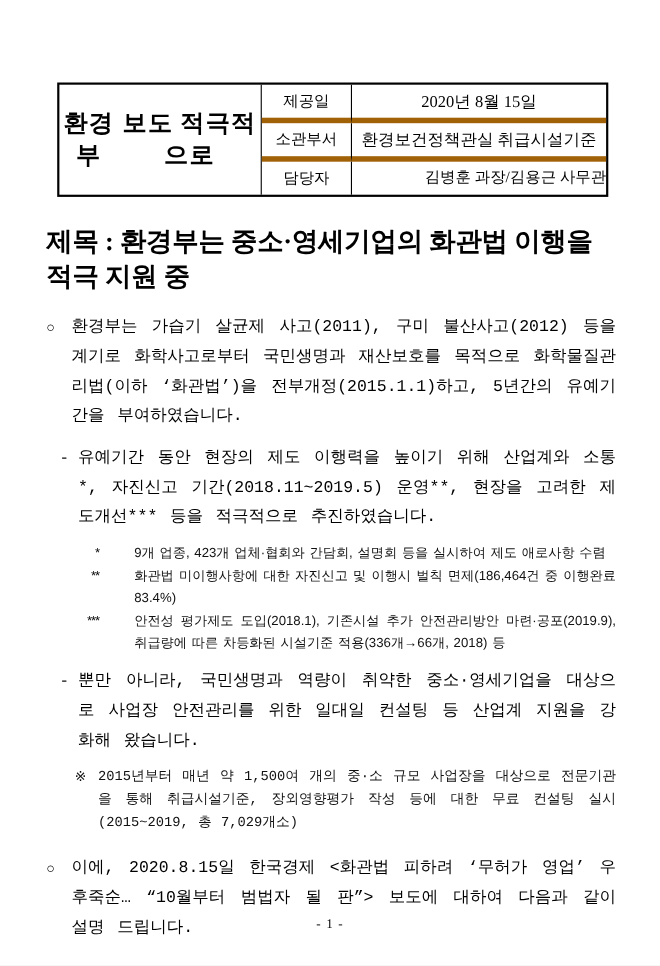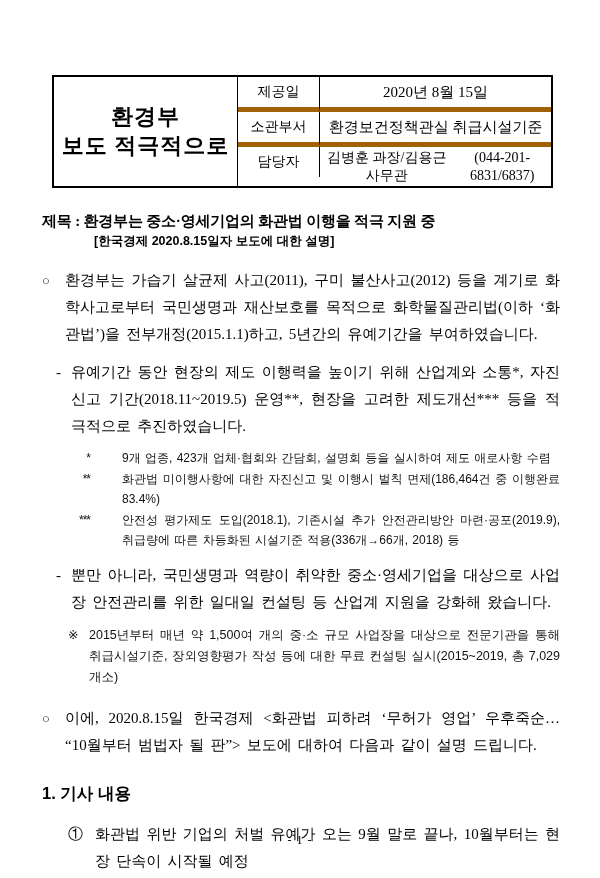--- a/index.html
+++ b/index.html
@@ -21,60 +21,61 @@
     width: 501px;
     border: 2px solid #000;
     display: grid;
     grid-template-columns: 184px 82px 1fr;
     box-sizing: border-box;
     background: #fff;
   }
   .org-cell {
     grid-row: 1 / span 3;
     border-right: 1.5px solid #000;
-    display: flex; flex-direction: column;
+    display: flex; 
     align-items: center; justify-content: center;
     font-weight: bold; font-size: 22px; line-height: 1.3;
     letter-spacing: 1px;
     text-align: center;
   }
   .label-cell, .value-cell {
     display: flex; align-items: center; justify-content: center;
     border-bottom: 5px solid #a16207;
     text-align: center;
   }
   .label-cell { border-right: 1px solid #000; font-size: 14px; height: 30px; }
   .value-cell { font-size: 15px; }
   .row-last .label-cell, .row-last .value-cell { border-bottom: none; }
-  .contact-cell { flex-direction: row; line-height: 1.25; padding: 2px 0; }
+  .contact-cell { flex-direction: column; line-height: 1.25; padding: 2px 0; align-items: flex-end; }
   .contact-cell .line { font-size: 14px; }
   .cell-wrap { display: contents; }
   .h-row-3 { height: 36px; }
 
   
   .doc-title {
     margin: 24px 0 2px 0;
-    font-size: 15px;
+    font-size: 24px;
     font-weight: bold;
     letter-spacing: -0.2px;
   }
   .doc-subtitle {
     margin: 2px 0 0 52px;
     font-size: 12.5px;
     font-weight: bold;
     font-family: "Liberation Sans", "DejaVu Sans", sans-serif;
   }
 
   
   .para { display: flex; align-items: flex-start; }
   .para .marker { flex: 0 0 auto; }
   .para .ptext {
     flex: 1 1 auto;
     text-align: justify;
     word-spacing: 2.5px;
+    font-family: Liberation Mono, monospace;
   }
   .p-circle { margin-top: 17px; font-size: 15px; line-height: 27px; }
   .p-circle .marker { width: 23px; font-size: 13px; }
   .p-dash { margin-top: 11px; margin-left: 14px; font-size: 15px; line-height: 27px; }
   .p-dash .marker { width: 15px; }
 
   .footnotes { margin: 8px 0 0 26px; font-family: "Liberation Sans", "DejaVu Sans", sans-serif; }
   .fn { display: flex; font-size: 12px; line-height: 20.5px; color: #111; }
   .fn .marker { flex: 0 0 22px; text-align: right; padding-right: 5px; letter-spacing: -1px; }
   .fn .ptext { flex: 1 1 auto; text-align: justify; word-spacing: 1px; margin-left: 27px; }
@@ -123,27 +124,25 @@
 
       <div class="cell-wrap">
         <div class="label-cell">소관부서</div>
         <div class="value-cell">환경보건정책관실 취급시설기준</div>
       </div>
 
       <div class="cell-wrap row-last h-row-3">
         <div class="label-cell">담당자</div>
         <div class="value-cell contact-cell">
           <span class="line">김병훈 과장/김용근 사무관</span>
-          <span class="line">(044-201-6831/6837)</span>
         </div>
       </div>
     </div>
 
     <div class="doc-title">제목 : 환경부는 중소·영세기업의 화관법 이행을 적극 지원 중</div>
-    <div class="doc-subtitle">[한국경제 2020.8.15일자 보도에 대한 설명]</div>
 
     <div class="para p-circle">
       <span class="marker">○</span>
       <div class="ptext">환경부는 가습기 살균제 사고(2011), 구미 불산사고(2012) 등을 계기로 화학사고로부터 국민생명과 재산보호를 목적으로 화학물질관리법(이하 ‘화관법’)을 전부개정(2015.1.1)하고, 5년간의 유예기간을 부여하였습니다.</div>
     </div>
 
     <div class="para p-dash">
       <span class="marker">-</span>
       <div class="ptext">유예기간 동안 현장의 제도 이행력을 높이기 위해 산업계와 소통*, 자진신고 기간(2018.11~2019.5) 운영**, 현장을 고려한 제도개선*** 등을 적극적으로 추진하였습니다.</div>
     </div>

